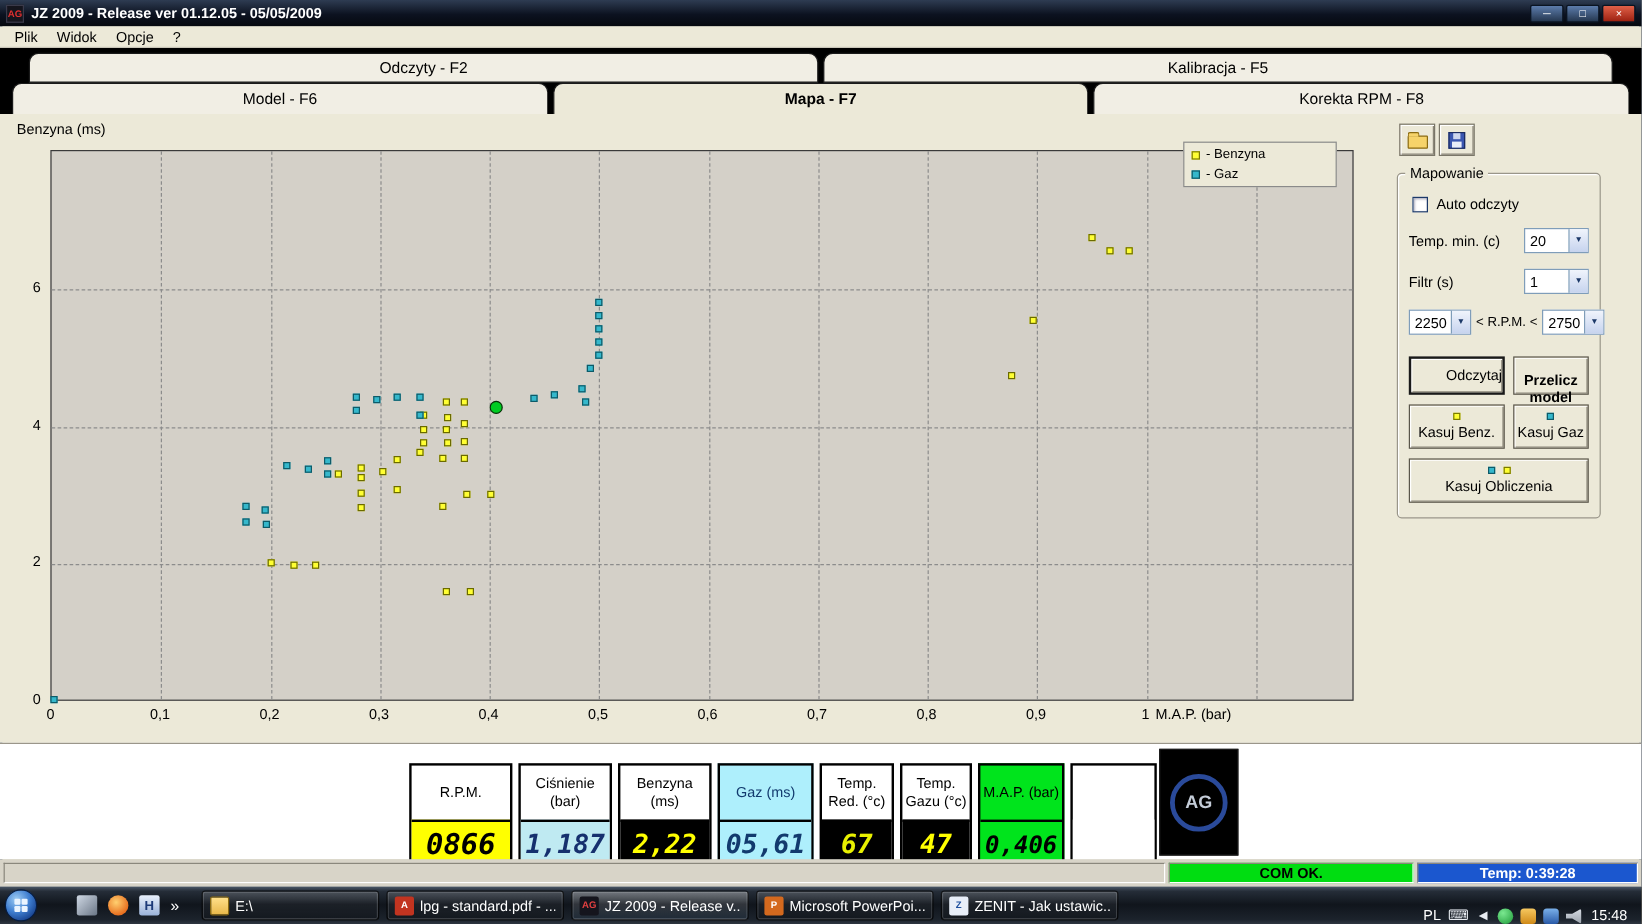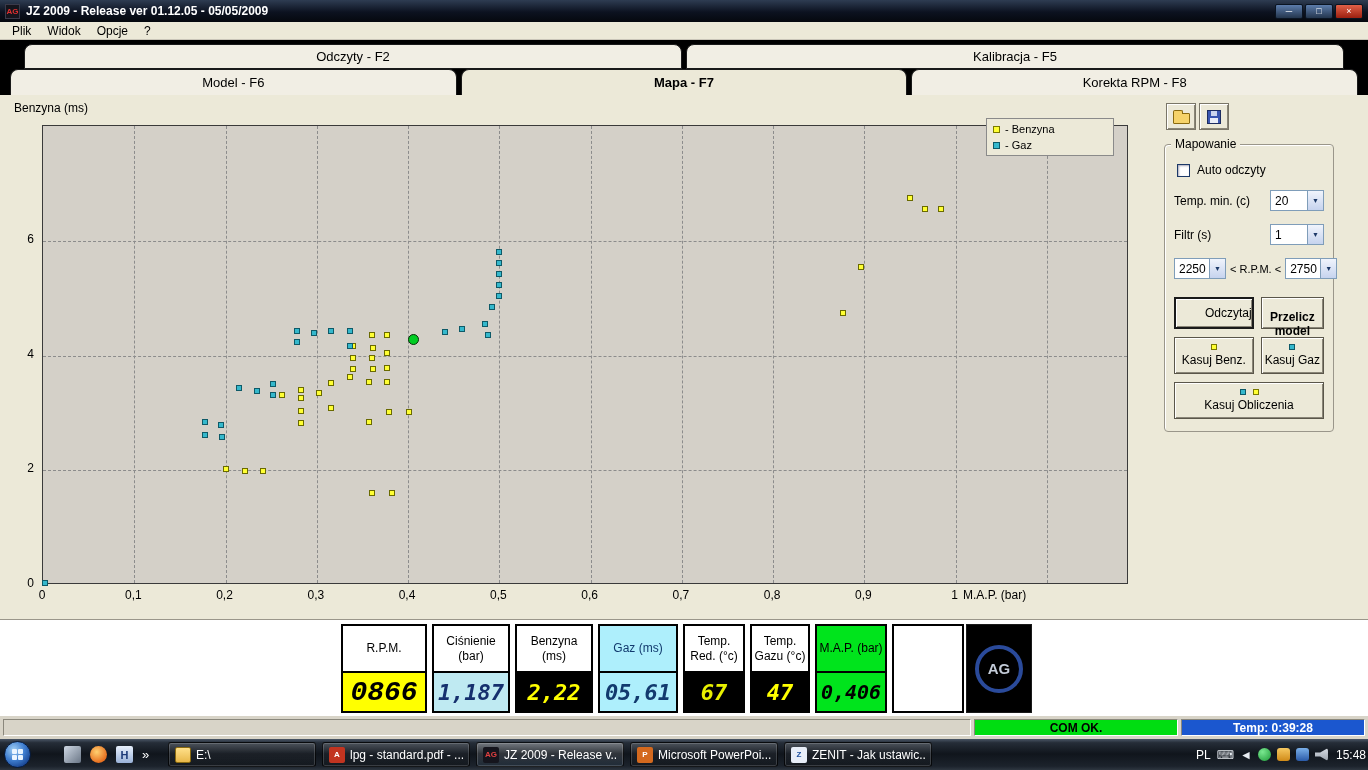--- a/index.html
+++ b/index.html
@@ -68,26 +68,26 @@
   .btn.tall{height:32px;line-height:1.15;padding:13px 4px;font-weight:bold;}
   .btn.kasuj{height:37px;display:flex;flex-direction:column;align-items:center;justify-content:center;gap:3px;}
   .btn.full{grid-column:1/3;}
   .sq{width:6px;height:6px;border:1px solid #555;display:inline-block;}
   .sq.yellow{background:#ffff33;border-color:#7a7a00;}
   .sq.cyan{background:#35b8cc;border-color:#0e5a68;}
   .sq-row{display:flex;gap:7px;}
 
   
   .readouts{position:absolute;top:619px;left:0;right:0;height:97px;background:#fff;border-top:1px solid #9a968a;}
-  #readouts-row{display:flex;gap:5px;padding:4px 0 0 341px;}
+  #readouts-row{display:flex;gap:5px;padding:16px 0 0 341px;}
   .readout{height:89px;border:2px solid #000;display:flex;flex-direction:column;}
   .ro-label{flex:1;display:flex;align-items:center;justify-content:center;text-align:center;font-size:12px;white-space:pre-line;line-height:1.25;padding:1px;}
   .ro-value{height:40px;border-top:2px solid #000;display:flex;align-items:center;justify-content:center;font-family:"DejaVu Sans Mono",monospace;font-weight:bold;font-style:italic;font-size:22px;letter-spacing:0;}
   [data-name="readout-rpm"]{width:86px;}
-  [data-name="readout-rpm"] .ro-value{font-size:28px;font-family:Liberation Mono, monospace;}
+  [data-name="readout-rpm"] .ro-value{font-size:24px;}
   [data-name="readout-cisnienie"]{width:78px;}
   [data-name="readout-benzyna"]{width:78px;}
   [data-name="readout-gaz"]{width:80px;}
   [data-name="readout-temp-red"]{width:62px;}
   [data-name="readout-temp-gazu"]{width:60px;}
   [data-name="readout-map"]{width:72px;}
   [data-name="readout-map"] .ro-value{font-size:20px;}
   [data-name="readout-empty"]{width:72px;}
   .ag-box{position:absolute;left:966px;top:4px;width:66px;height:89px;background:#000;border:1px solid #1a1a1a;display:flex;align-items:center;justify-content:center;}
   .ag-ring{width:48px;height:48px;border-radius:50%;border:4px solid #2a4a9a;display:flex;align-items:center;justify-content:center;color:#c4ccd8;font-size:15px;font-weight:bold;}
@@ -111,21 +111,21 @@
   .ql-h{background:linear-gradient(180deg,#e8f0fc,#9ab2d8);color:#1c3a78;font-size:11px;font-weight:bold;}
   .ql-h::before{content:"H";}
   .ql-more{color:#fff;font-size:13px;}
   .ql-more::before{content:"»";}
   #task-buttons{position:absolute;left:168px;top:3px;display:flex;gap:6px;}
   .task-btn{height:25px;width:148px;display:flex;align-items:center;gap:5px;padding:0 6px;border-radius:3px;background:linear-gradient(180deg,rgba(255,255,255,.18),rgba(255,255,255,.05) 45%,rgba(0,0,0,.28));border:1px solid rgba(0,0,0,.7);box-shadow:inset 0 0 0 1px rgba(255,255,255,.16);color:#fff;font-size:12px;}
   .task-btn.active{background:linear-gradient(180deg,rgba(255,255,255,.36),rgba(255,255,255,.14) 45%,rgba(40,60,80,.35));}
   .task-icon{width:16px;height:16px;font-size:8px;font-weight:bold;display:flex;align-items:center;justify-content:center;border-radius:2px;flex:0 0 16px;}
   .task-icon.folder-mini{background:linear-gradient(180deg,#ffe08a,#e8b84a);border:1px solid #8a6a10;}
   .task-label{white-space:nowrap;overflow:hidden;}
-  .tray{position:absolute;right:2px;top:0;height:31px;display:flex;align-items:center;gap:6px;color:#fff;font-size:12px;}
+  .tray{position:absolute;right:12px;top:0;height:31px;display:flex;align-items:flex-end;gap:6px;color:#fff;font-size:12px;}
   .tray-kb,.tray-chevron{font-size:12px;color:#e8ecf2;}
   .tray-dot{width:13px;height:13px;border-radius:3px;}
   .tray-dot.green{background:radial-gradient(circle at 35% 30%,#7ae890,#1e9a38);border-radius:50%;}
   .tray-dot.orange{background:linear-gradient(180deg,#f6c860,#d08a18);}
   .tray-dot.blue{background:linear-gradient(180deg,#7ab0ea,#2a5aa8);}
   .tray-dot.speaker{background:linear-gradient(180deg,#d8dde4,#9aa2ac);clip-path:polygon(0 35%,40% 35%,100% 0,100% 100%,40% 65%,0 65%);}
   .tray-time{margin-left:2px;}
 </style>
 </head>
 <body>

